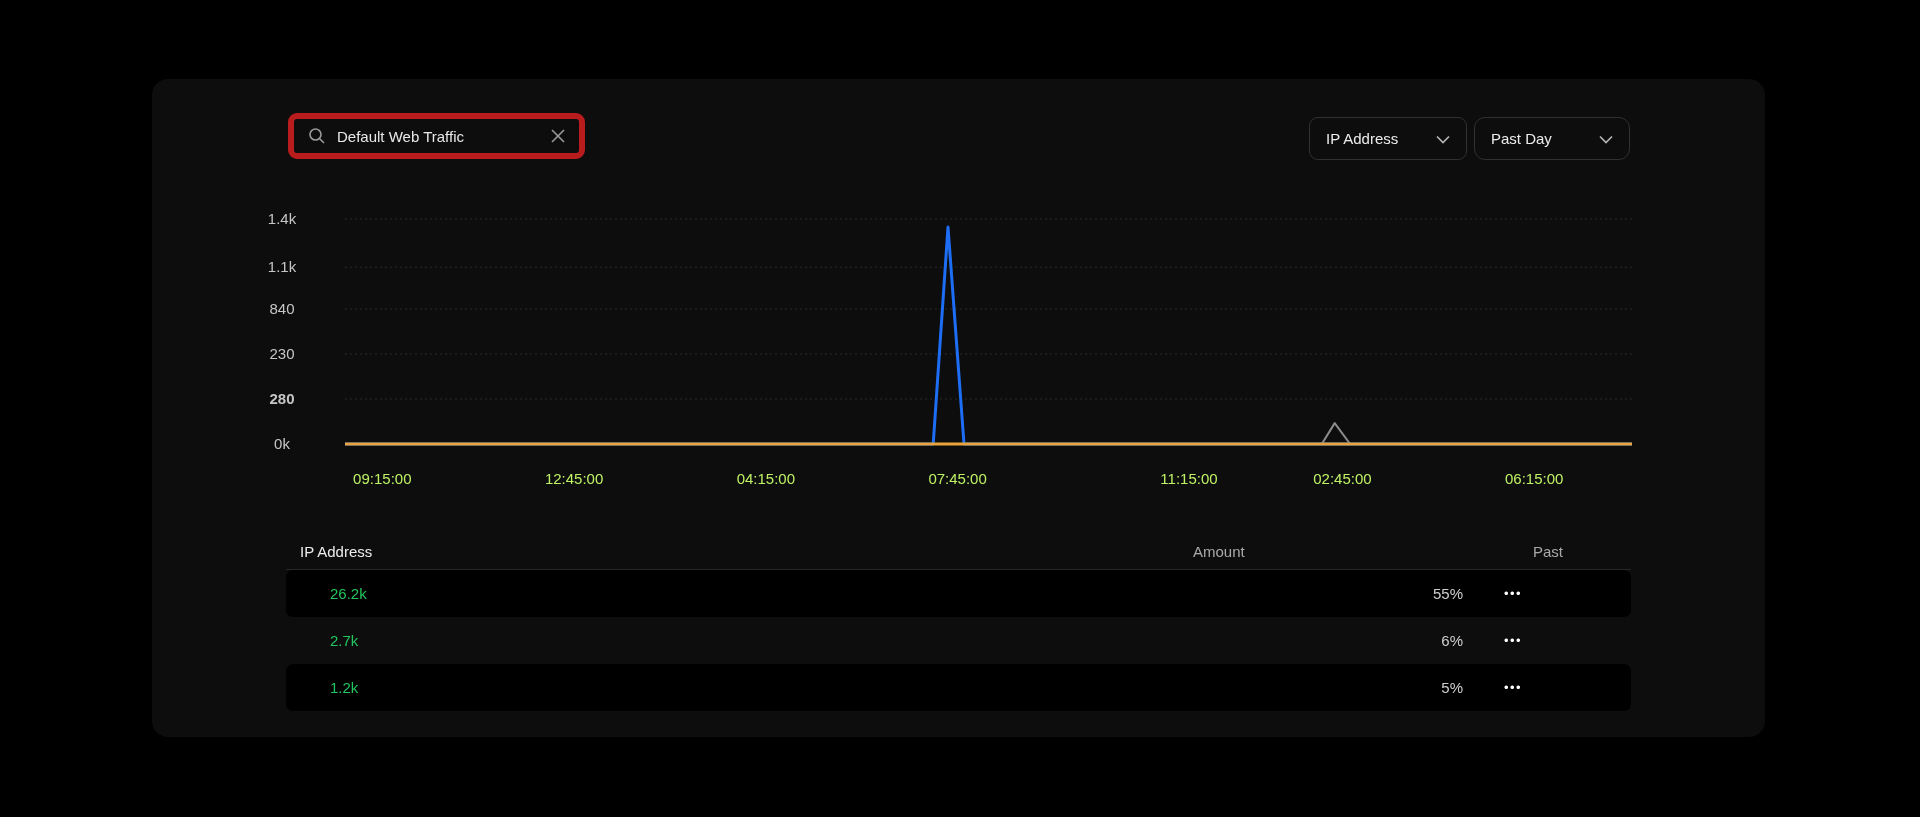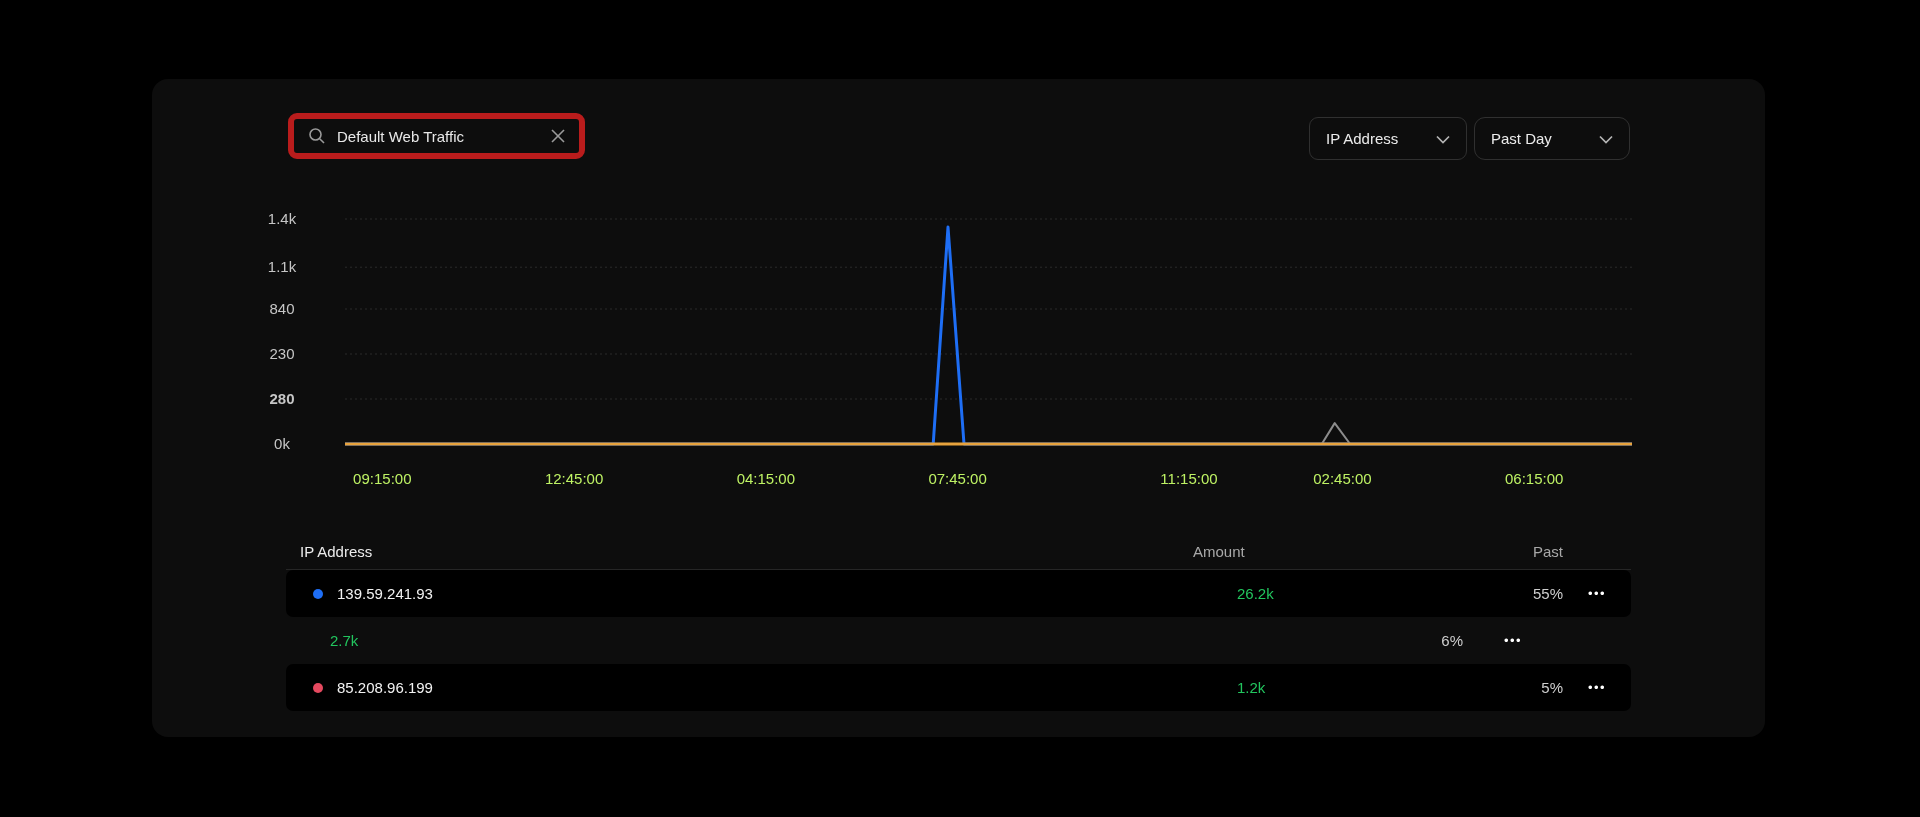--- a/index.html
+++ b/index.html
@@ -114,44 +114,36 @@
 
   <div class="table">
     <div class="t-grid t-head">
       <span class="h-ip">IP Address</span>
       <span>Amount</span>
       <span class="h-ratio">Past</span>
       <span></span>
     </div>
 
     <div class="t-grid t-row hl">
-      <span class="cell-ip">
-        <span class="dot" style="background: rgb(30, 110, 245);"></span>
-        <span>139.59.241.93</span>
-      </span>
       <span class="cell-amount">26.2k</span>
       <span class="cell-ratio">55%</span>
       <span class="cell-menu">
           <button class="menu-btn">•••</button>
         </span>
     </div>
 
     <div class="t-grid t-row">
       <span class="cell-amount">2.7k</span>
       <span class="cell-ratio">6%</span>
       <span class="cell-menu">
           <button class="menu-btn">•••</button>
         </span>
     </div>
 
     <div class="t-grid t-row hl">
-      <span class="cell-ip">
-        <span class="dot" style="background: rgb(229, 73, 95);"></span>
-        <span>85.208.96.199</span>
-      </span>
       <span class="cell-amount">1.2k</span>
       <span class="cell-ratio">5%</span>
       <span class="cell-menu">
           <button class="menu-btn">•••</button>
         </span>
     </div>
   </div>
 
 </div>
 

